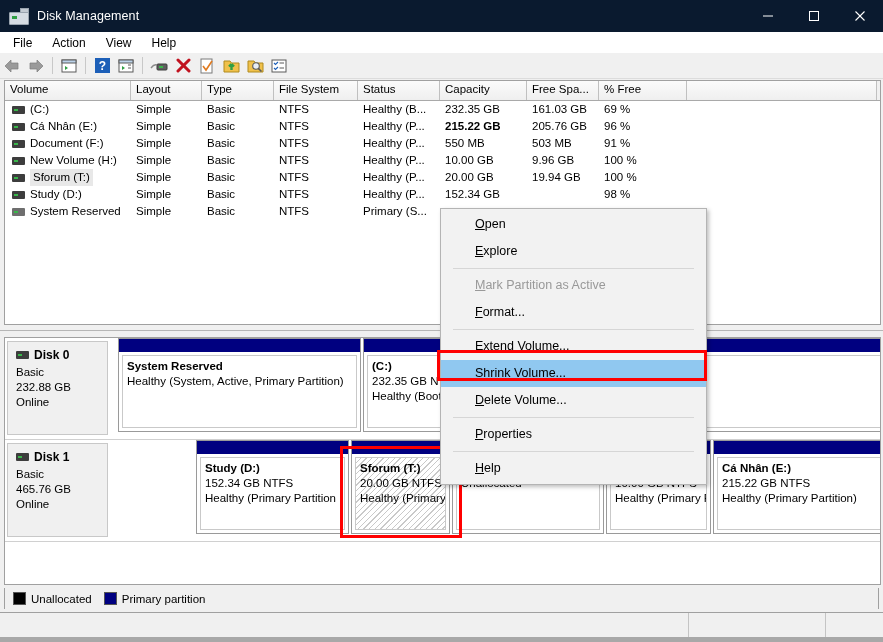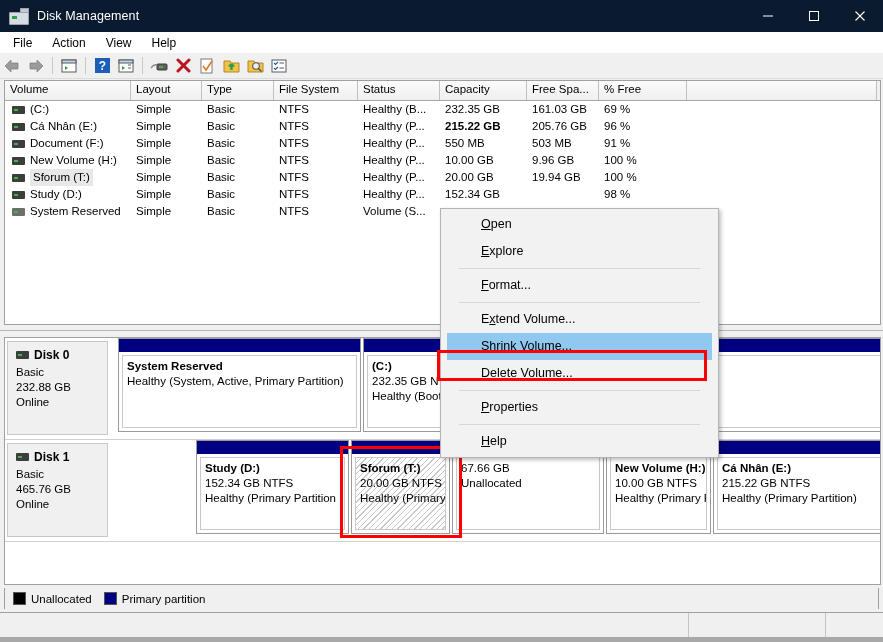--- a/index.html
+++ b/index.html
@@ -122,21 +122,21 @@
     background:#f0f0f0;border-top:1px solid #a0a0a0;display:flex;
   }
   .sb-pane{height:25px;border-right:1px solid #c4c4c4;box-sizing:border-box;}
   .bottomedge{position:absolute;left:0;top:637px;width:883px;height:5px;background:#a8a8a8;}
 
   
   .ctxmenu{
     position:absolute;left:440px;top:208px;width:265px;
     background:#f2f2f2;border:1px solid #b4b4b4;
     box-shadow:2px 2px 4px rgba(0,0,0,.25);
-    padding:2px 6px;z-index:50;
+    padding:2px 0;z-index:50;
   }
   .ctxitem{height:27px;line-height:27px;padding-left:34px;font-size:12.5px;color:#000;white-space:nowrap;}
   .ctxitem.disabled{color:#999;}
   .ctxitem.hl{background:#90c8f0;}
   .ctxsep{height:1px;background:#d6d6d6;margin:3px 12px 3px 12px;}
   .ctxitem u{text-decoration:underline;}
 </style>
 </head>
 <body>
 
@@ -368,21 +368,21 @@
           <div class="lv-cell vol" style="width: 126px;">
             <span class="volicon">
               <span class="vi-b gray"></span>
               <span class="vi-l"></span>
             </span>
             <span class="volname">System Reserved</span>
           </div>
           <div class="lv-cell" style="width: 71px;">Simple</div>
           <div class="lv-cell" style="width: 72px;">Basic</div>
           <div class="lv-cell" style="width: 84px;">NTFS</div>
-          <div class="lv-cell" style="width: 82px;">Volume (S...</div>
+          <div class="lv-cell" style="width: 82px;">Primary (S...</div>
           <div class="lv-cell" style="width: 87px;"></div>
           <div class="lv-cell" style="width: 72px;"></div>
           <div class="lv-cell" style="width: 88px;"></div>
         </div>
       </div>
   </div>
 
   <div class="splitter"></div>
 
   <div class="graphic" id="graphic-view">
@@ -488,20 +488,21 @@
     <div class="sb-pane" style="width:689px;"></div>
     <div class="sb-pane" style="width:137px;"></div>
     <div class="sb-pane" style="width:57px;border-right:none;"></div>
   </div>
   <div class="bottomedge"></div>
 
   <div class="ctxmenu" id="ctxmenu">
       <div class="ctxitem"><u>O</u>pen</div>
       <div class="ctxitem"><u>E</u>xplore</div>
       <div class="ctxsep"></div>
+      <div class="ctxitem disabled"><u>M</u>ark Partition as Active</div>
       <div class="ctxitem"><u>F</u>ormat...</div>
       <div class="ctxsep"></div>
       <div class="ctxitem">E<u>x</u>tend Volume...</div>
       <div class="ctxitem hl">S<u>h</u>rink Volume...</div>
       <div class="ctxitem"><u>D</u>elete Volume...</div>
       <div class="ctxsep"></div>
       <div class="ctxitem"><u>P</u>roperties</div>
       <div class="ctxsep"></div>
       <div class="ctxitem"><u>H</u>elp</div>
     </div>

